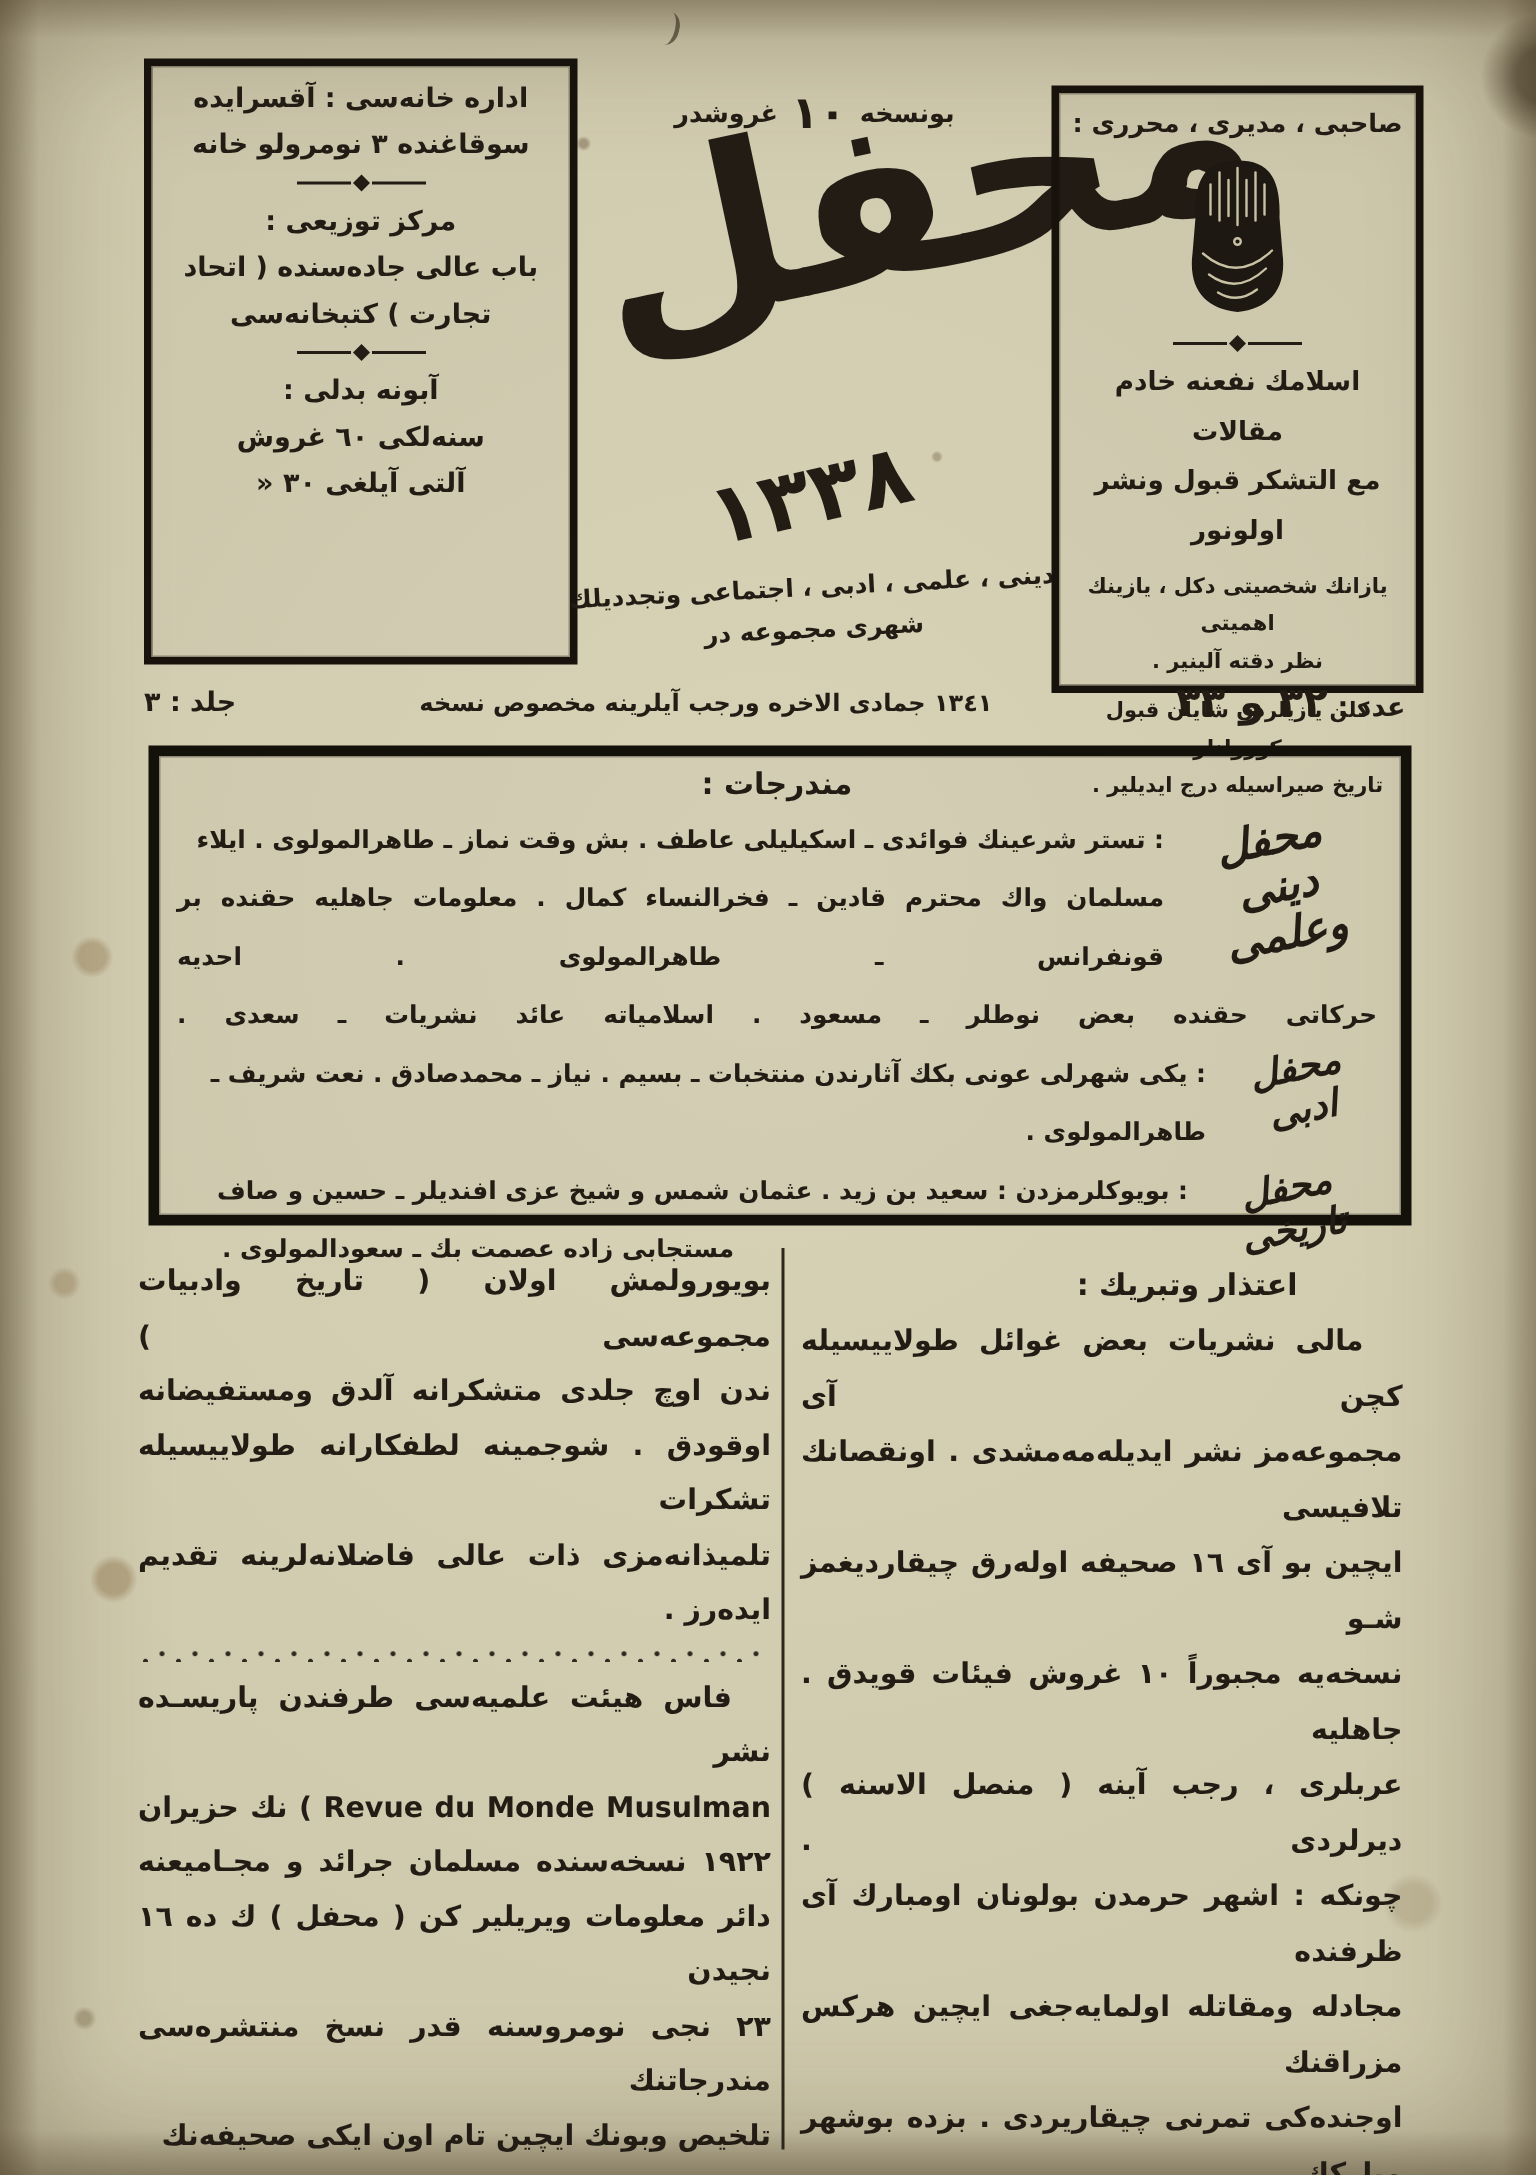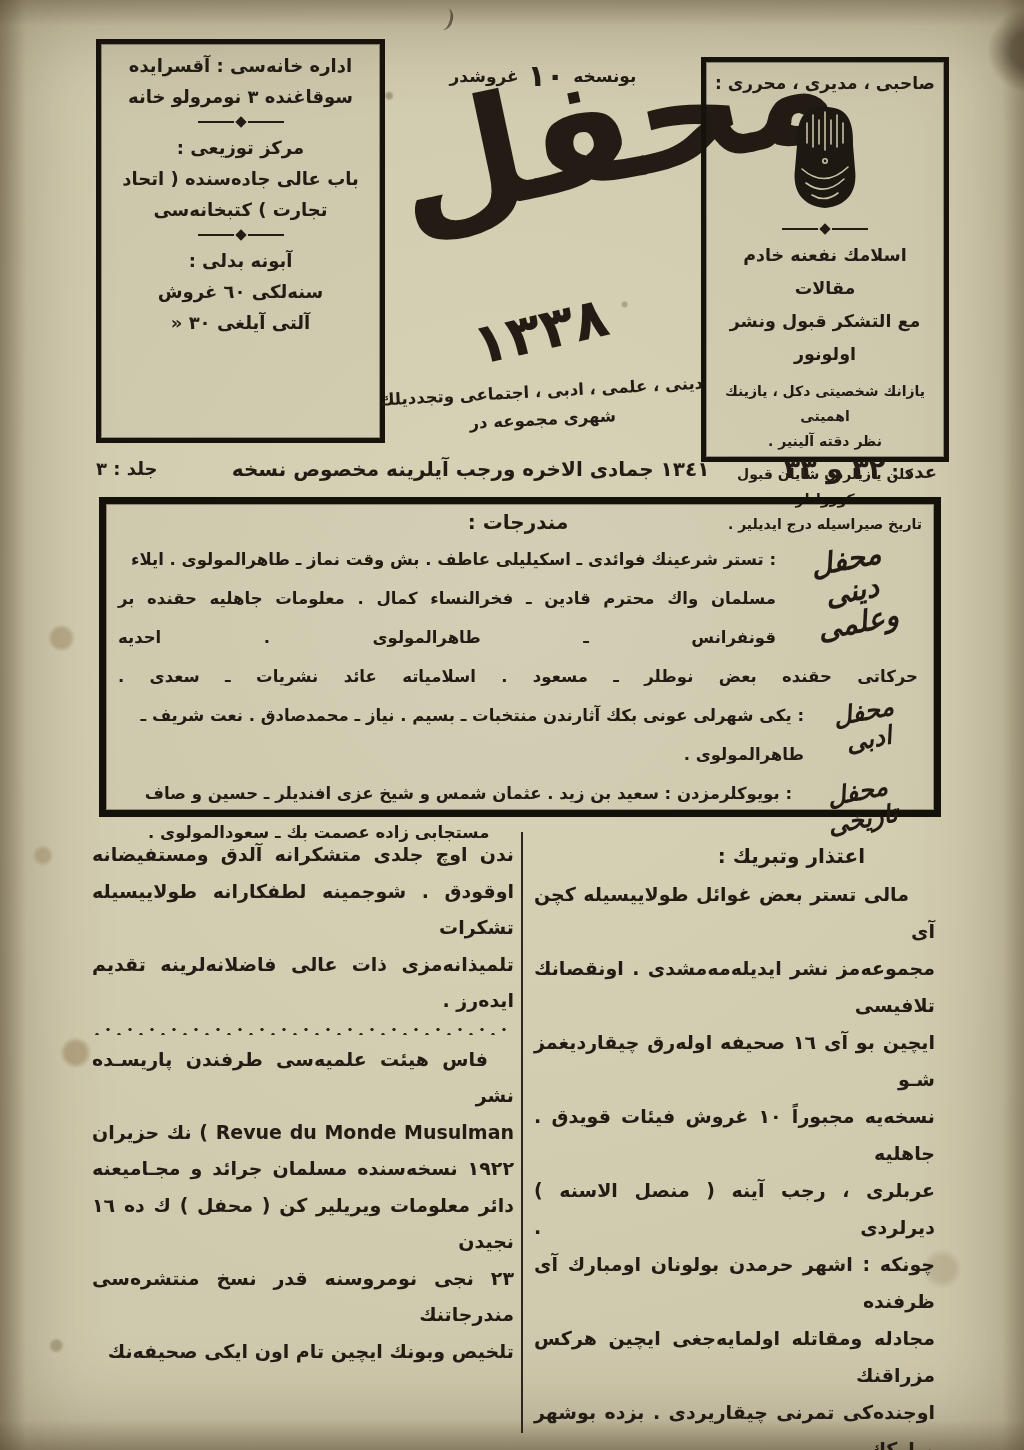--- a/index.html
+++ b/index.html
@@ -41,21 +41,21 @@
   
   .price-line{position:absolute;left:378px;top:58px;width:330px;direction:rtl;text-align:center;font-weight:bold;font-size:17px;}
   .price-line .amt{font-size:30px;vertical-align:-4px;padding:0 3px;}
   .mast-title{position:absolute;left:392px;top:64px;width:330px;text-align:center;font-size:152px;font-weight:bold;line-height:1;transform:rotate(-12deg);transform-origin:50% 50%;}
   .mast-year{position:absolute;left:472px;top:298px;font-size:56px;font-weight:bold;letter-spacing:9px;transform:rotate(-13deg);}
   .mast-sub{position:absolute;left:372px;top:378px;width:340px;direction:rtl;text-align:center;font-weight:bold;font-size:16.5px;line-height:28px;transform:rotate(-3deg);}
   .smudge{position:absolute;left:438px;top:8px;width:12px;height:22px;border-right:3px solid rgba(58,46,30,.65);border-radius:50%;transform:rotate(14deg);}
   
   .issue-line{position:absolute;left:96px;top:453px;width:841px;display:flex;direction:rtl;align-items:center;justify-content:space-between;font-weight:bold;font-size:18px;}
   .issue-line .nums{font-size:27px;letter-spacing:1px;}
-  .issue-line .date{font-size:20px;}
+  .issue-line .date{font-size:16px;}
   
   .toc-box{left:99px;top:497px;width:800px;height:296px;border:7px solid #14110b;padding:4px 16px 6px 12px;direction:rtl;font-weight:bold;}
   .toc-heading{text-align:center;font-size:20px;margin:2px 0 6px 0;}
   .toc-section{overflow:visible;}
   .toc-head{float:right;font-style:italic;font-weight:bold;text-align:center;transform:rotate(-11deg);margin:4px 2px 2px 12px;line-height:1.1;}
   .toc-head.h1{font-size:29px;width:128px;}
   .toc-head.h2{font-size:25px;width:100px;margin-top:2px;}
   .toc-head.h3{font-size:25px;width:112px;}
   .toc-text{font-size:16.5px;line-height:39px;}
   .toc-line{font-size:16.5px;line-height:39px;text-align:justify;text-align-last:justify;}
@@ -184,34 +184,35 @@
       <span class="toc-text">: بويوكلرمزدن : سعيد بن زيد . عثمان شمس و شيخ عزى افنديلر ـ حسين و صاف</span>
       <div class="toc-line deep">مستجابى زاده عصمت بك ـ سعودالمولوى .</div>
     </div>
   </div>
 
   <div class="col-divider"></div>
 
   <div class="col col-right" dir="rtl">
     <div class="col-head">اعتذار وتبريك :</div>
     <div class="endline indent-first">
-        <div class="tline">مالى تستر بعض غوائل طولاييسيله كچن آى</div>
+        <div class="tline">مالى نشريات بعض غوائل طولاييسيله كچن آى</div>
         <div class="tline">مجموعه‌مز نشر ايديله‌مه‌مشدى . اونقصانك تلافيسى</div>
         <div class="tline">ايچين بو آى ١٦ صحيفه اوله‌رق چيقارديغمز شـو</div>
         <div class="tline">نسخه‌يه مجبوراً ١٠ غروش فيئات قويدق . جاهليه</div>
         <div class="tline">عربلرى ، رجب آينه ( منصل الاسنه ) ديرلردى .</div>
         <div class="tline">چونكه : اشهر حرمدن بولونان اومبارك آى ظرفنده</div>
         <div class="tline">مجادله ومقاتله اولمايه‌جغى ايچين هركس مزراقنك</div>
         <div class="tline">اوجنده‌كى تمرنى چيقاريردى . بزده بوشهر مباركك</div>
       </div>
 
   </div>
 
   <div class="col col-left" dir="rtl">
     <div class="endline">
+        <div class="tline">بويورولمش اولان ( تاريخ وادبيات مجموعه‌سى )</div>
         <div class="tline">ندن اوچ جلدى متشكرانه آلدق ومستفيضانه</div>
         <div class="tline">اوقودق . شوجمينه‌ لطفكارانه طولاييسيله تشكرات</div>
         <div class="tline">تلميذانه‌مزى ذات عالى‌ فاضلانه‌لرينه تقديم ايده‌رز .</div>
       </div>
     <div class="wavy"></div>
     <div class="endline indent-first">
         <div class="tline">فاس هيئت علميه‌سى طرفندن پاريسـده نشر</div>
         <div class="tline">Revue du Monde Musulman ) نك حزيران</div>
         <div class="tline">١٩٢٢ نسخه‌سنده مسلمان جرائد و مجـاميعنه</div>
         <div class="tline">دائر معلومات ويريلير كن ( محفل ) ك ده ١٦ نجيدن</div>

